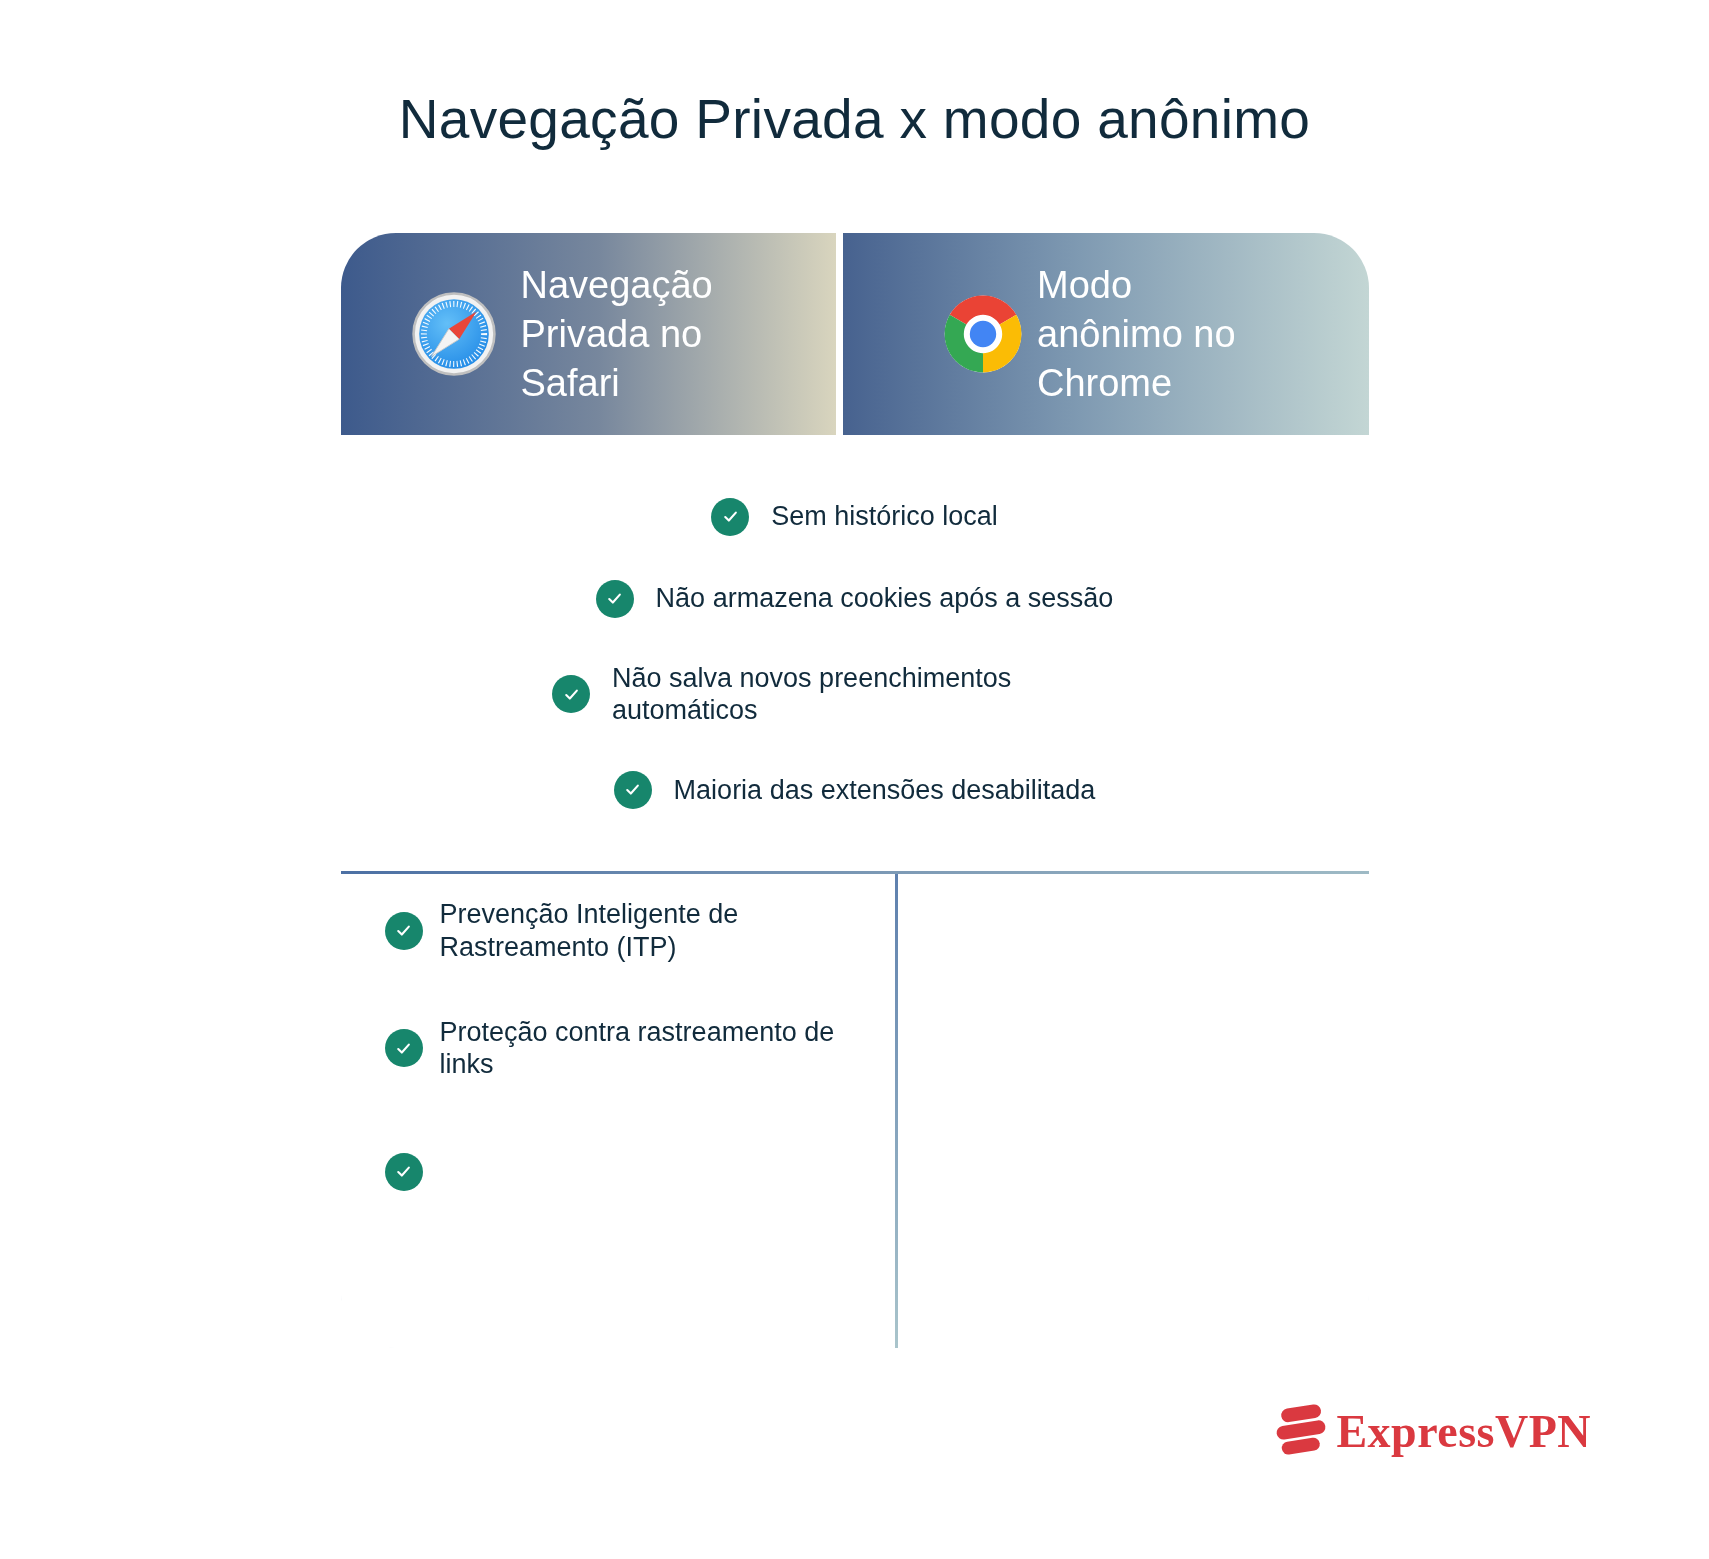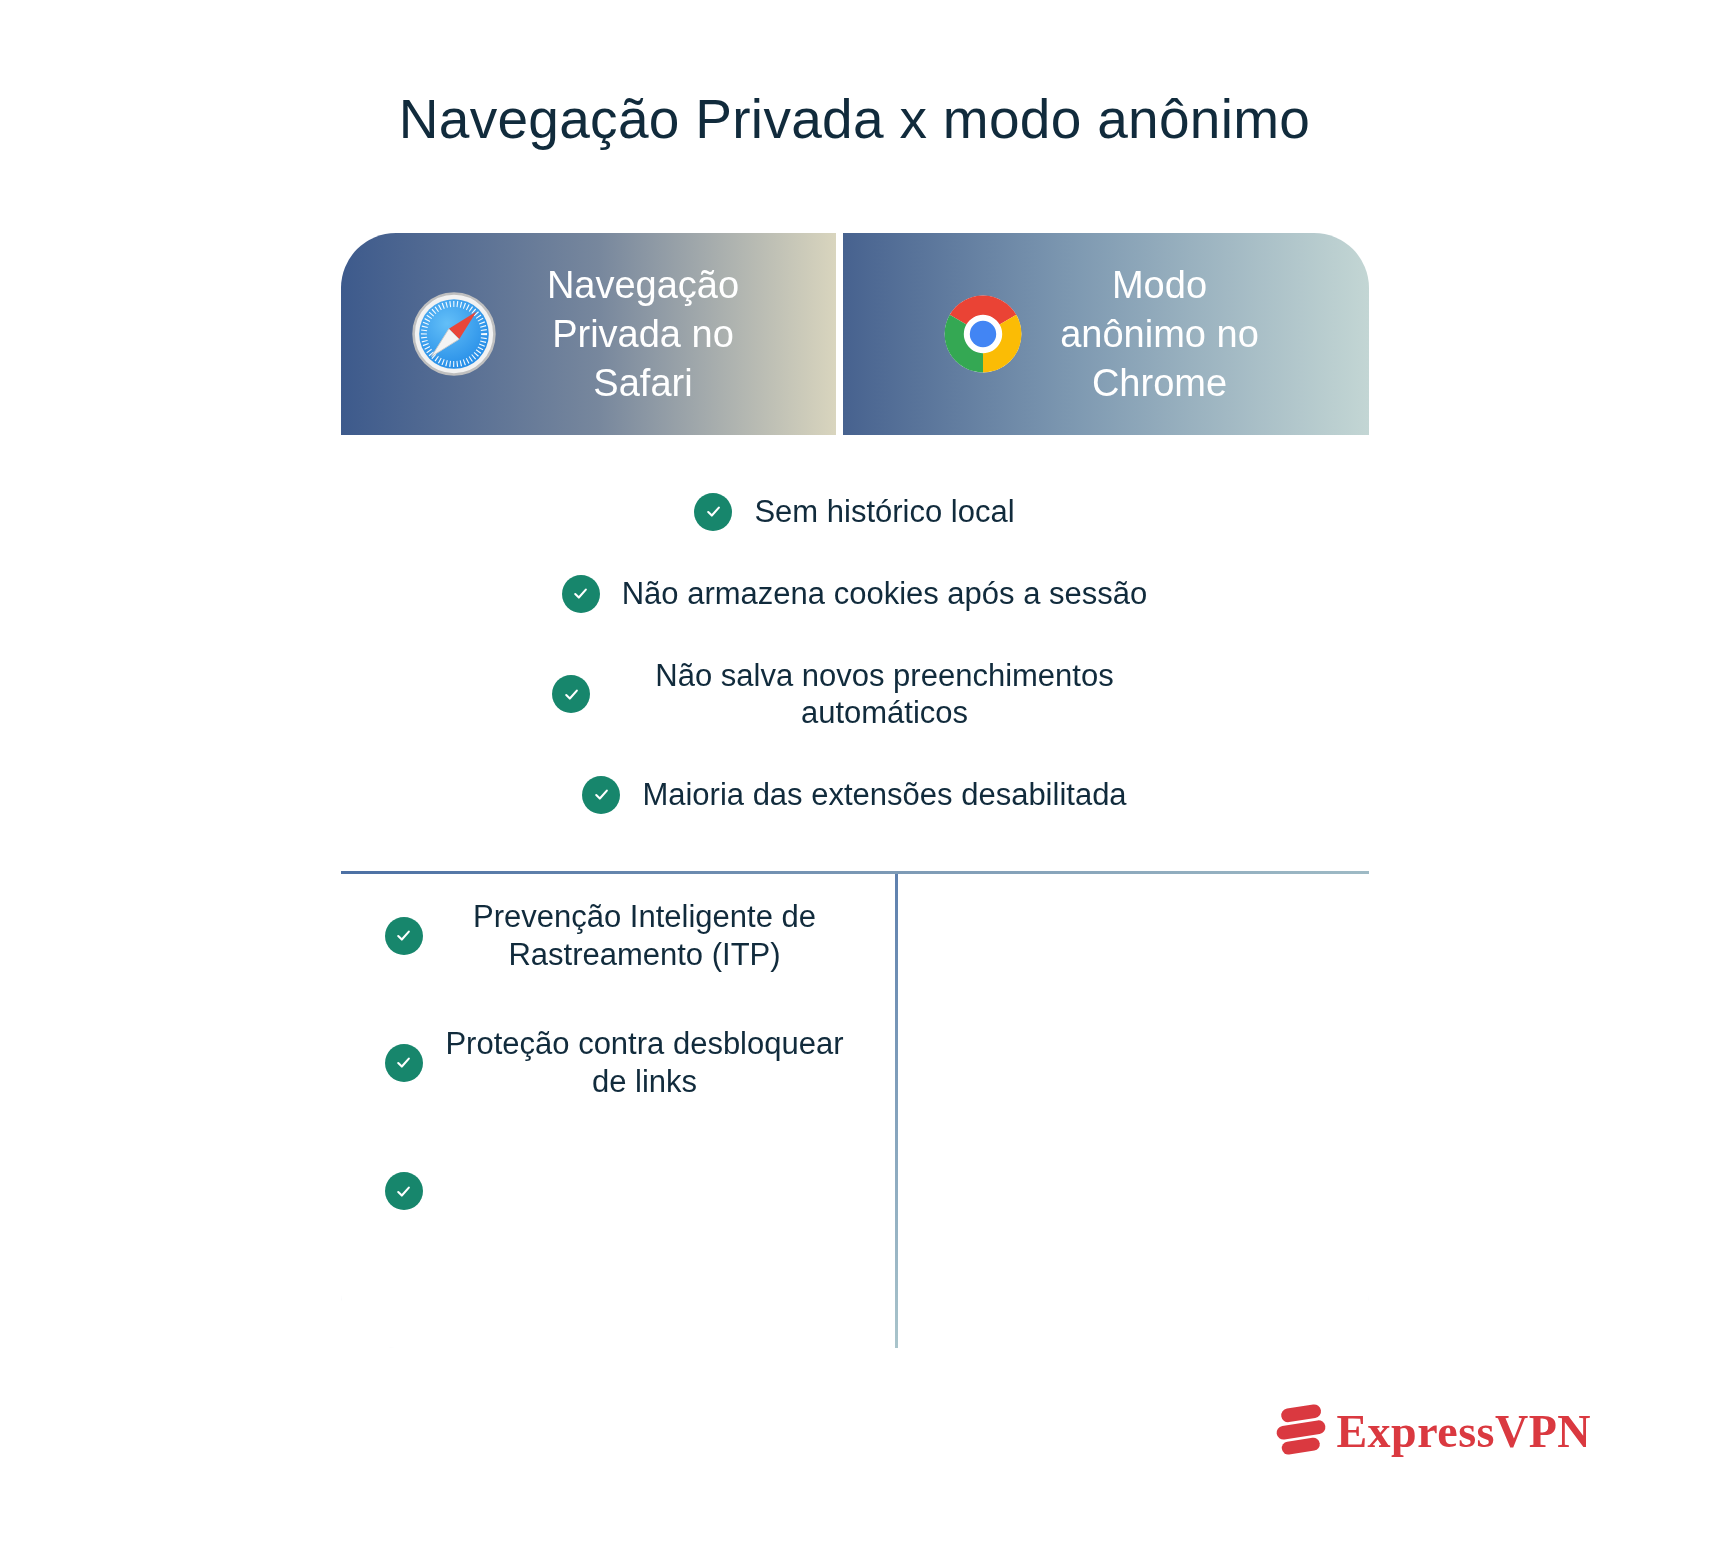--- a/index.html
+++ b/index.html
@@ -26,21 +26,20 @@
     color:var(--ink);
   }
   
   .card-outer{
     width:1028px;
     margin:82px auto 0;
     border-radius:58px;
     padding:0;
     background:linear-gradient(110deg,#3E619A 0%,#8FA9BC 55%,#A9C4CB 100%);
     box-sizing:border-box;
-    text-align:center;
   }
   .card{
     border-radius:55px;
     overflow:hidden;
     background:#ffffff;
     height:1115px;
     display:flex;
     flex-direction:column;
   }
   .header-row{
@@ -86,21 +85,21 @@
   }
   .shared-row{display:flex;align-items:center;gap:22px;}
   .check{
     width:38px;height:38px;flex:none;
     border-radius:50%;
     background:var(--green);
     display:flex;align-items:center;justify-content:center;
   }
   .check svg{width:21px;height:21px;display:block;}
   .txt{
-    font-size:31px;
+    font-size:27px;
     line-height:1.21;
     color:var(--ink);
   }
   .shared-section .shared-row:nth-of-type(3) .txt{max-width:545px;}
   
   .hdivider{
     height:3px;flex:none;
     background:linear-gradient(90deg,#4C70A4 0%,#7E9BB6 55%,#9EBAC5 100%);
   }
   .split-section{
@@ -238,21 +237,21 @@
             </span>
             <span class="txt">Prevenção Inteligente de Rastreamento (ITP)</span>
           </div>
 
           <div class="only-item">
             <span class="check">
               <svg viewBox="0 0 24 24">
                 <path d="M6 12.6l4.1 4 8-9" fill="none" stroke="#ffffff" stroke-width="2.4" stroke-linecap="round" stroke-linejoin="round"></path>
               </svg>
             </span>
-            <span class="txt">Proteção contra desbloquear de links</span>
+            <span class="txt">Proteção contra rastreamento de links</span>
           </div>
 
           <div class="only-item">
             <span class="check">
               <svg viewBox="0 0 24 24">
                 <path d="M6 12.6l4.1 4 8-9" fill="none" stroke="#ffffff" stroke-width="2.4" stroke-linecap="round" stroke-linejoin="round"></path>
               </svg>
             </span>
           </div>
         </div>

